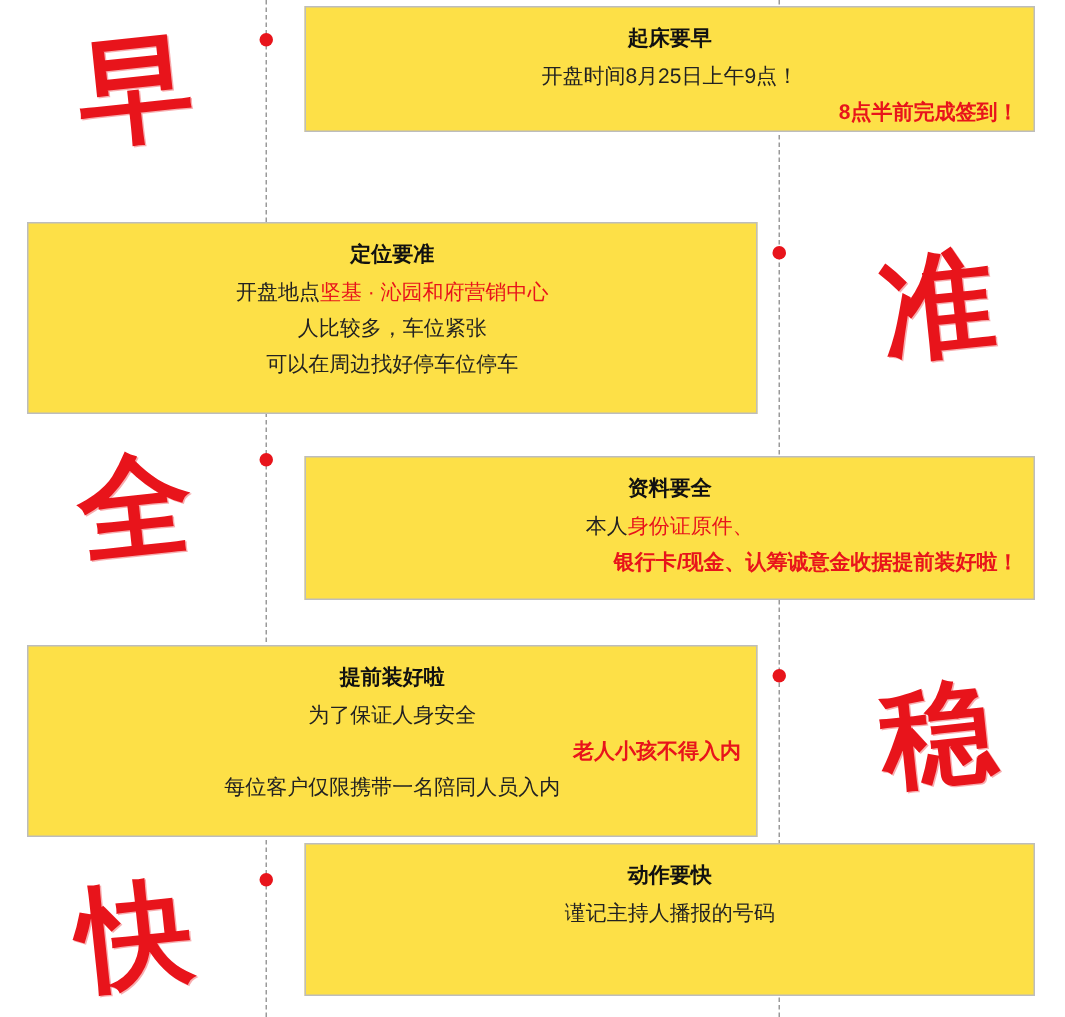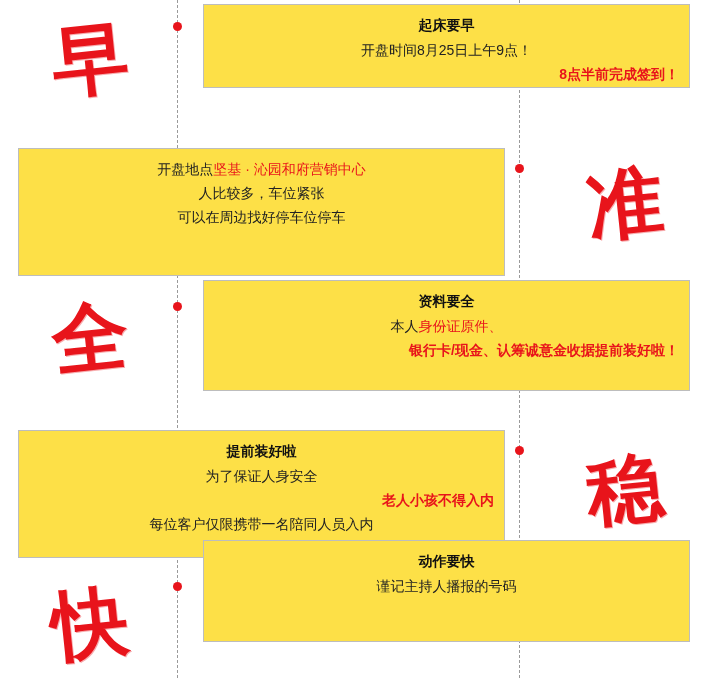--- a/index.html
+++ b/index.html
@@ -82,23 +82,23 @@
     line-height: 1;
     text-align: center;
     transform: rotate(-6deg);
     text-shadow: 1px 1px 0 rgba(232,20,27,0.35);
     letter-spacing: 0;
   }
 
   
   .card-1 { left: 203px; top: 4px;   width: 487px; height: 84px; }
   .card-2 { left: 18px;  top: 148px; width: 487px; height: 128px; }
-  .card-3 { left: 203px; top: 280px; width: 487px; height: 111px; }
+  .card-3 { left: 203px; top: 304px; width: 487px; height: 96px; }
   .card-4 { left: 18px;  top: 430px; width: 487px; height: 128px; }
-  .card-5 { left: 203px; top: 540px; width: 487px; height: 102px; }
+  .card-5 { left: 203px; top: 562px; width: 487px; height: 102px; }
 
   .dot-1 { left: 173px; top: 22px; }
   .dot-2 { left: 515px; top: 164px; }
   .dot-3 { left: 173px; top: 302px; }
   .dot-4 { left: 515px; top: 446px; }
   .dot-5 { left: 173px; top: 582px; }
 
   .glyph-1 { left: 30px;  top: 22px;  width: 120px; }
   .glyph-2 { left: 565px; top: 166px; width: 120px; }
   .glyph-3 { left: 30px;  top: 300px; width: 120px; }
@@ -114,20 +114,21 @@
 <div class="glyph glyph-1">早</div>
     <div class="dot dot-1"></div>
     <div class="card card-1">
       <div class="line title">起床要早</div>
       <div class="line"><span>开盘时间8月25日上午9点！</span></div>
       <div class="line red"><span>8点半前完成签到！</span></div>
     </div>
     <div class="glyph glyph-2">准</div>
     <div class="dot dot-2"></div>
     <div class="card card-2">
+      <div class="line title">定位要准</div>
       <div class="line"><span>开盘地点</span><span class="hl">坚基 · 沁园和府营销中心</span></div>
       <div class="line"><span>人比较多，车位紧张</span></div>
       <div class="line"><span>可以在周边找好停车位停车</span></div>
     </div>
     <div class="glyph glyph-3">全</div>
     <div class="dot dot-3"></div>
     <div class="card card-3">
       <div class="line title">资料要全</div>
       <div class="line"><span>本人</span><span class="hl">身份证原件、</span></div>
       <div class="line red"><span>银行卡/现金、认筹诚意金收据</span><span>提前装好啦！</span></div>

